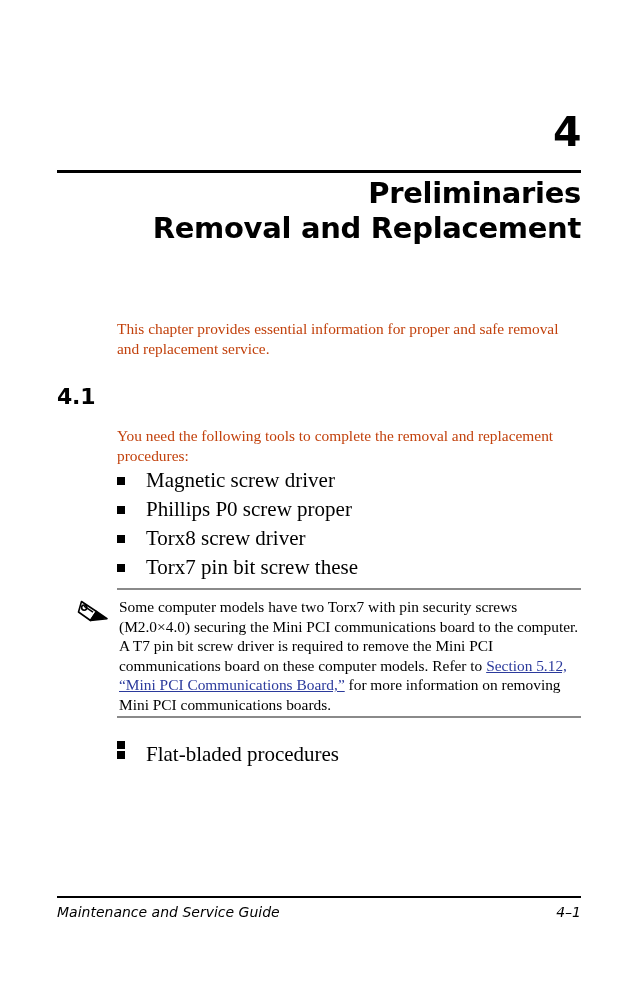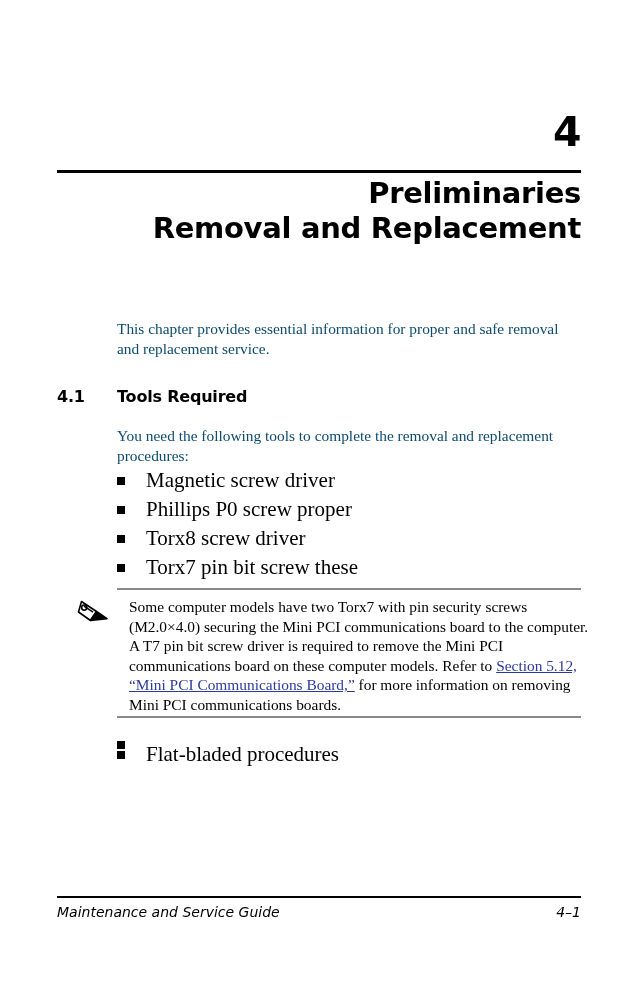--- a/index.html
+++ b/index.html
@@ -59,34 +59,34 @@
   .chapter-title .t-line { display: block; }
 
   
   .body-text {
     position: absolute;
     left: 117px;
     width: 464px;
     font-family: "Liberation Serif", "DejaVu Serif", serif;
     font-size: 15.4px;
     line-height: 19.5px;
-    color: #0c4a6e;
+    color: #c2410c;
   }
 
   .intro-para { top: 319px; }
 
   
   .section-heading {
     position: absolute;
     left: 57px;
     top: 383px;
     width: 524px;
     font-family: "DejaVu Sans", sans-serif;
     font-weight: bold;
-    font-size: 16px;
+    font-size: 22px;
     line-height: 27px;
     letter-spacing: -0.2px;
     color: #000;
     display: flex;
     align-items: baseline;
   }
   .section-heading .sec-num {
     display: inline-block;
     width: 60px;
     flex: none;
@@ -139,21 +139,21 @@
   .note-rule-bottom {
     position: absolute;
     left: 117px;
     top: 716px;
     width: 464px;
     height: 2px;
     background: #8a8a8a;
   }
   .note-body {
     position: absolute;
-    left: 129px;
+    left: 119px;
     top: 597px;
     width: 468px;
     font-family: "Liberation Serif", "DejaVu Serif", serif;
     font-size: 15.4px;
     line-height: 19.6px;
     color: #000;
   }
   .note-link { color: #2b3a9c; }
 
   
@@ -200,21 +200,20 @@
 
   <div class="chapter-title">
     <span class="t-line">Preliminaries</span>
     <span class="t-line">Removal and Replacement</span>
   </div>
 
   <div class="body-text intro-para">This chapter provides essential information for proper and safe removal and replacement service.</div>
 
   <div class="section-heading">
     <span class="sec-num">4.1</span>
-    <span>Tools Required</span>
   </div>
 
   <div class="body-text tools-para">You need the following tools to complete the removal and replacement procedures:</div>
 
   <ul class="bullet-list tools-list">
     <li>
       <span class="sq"></span>
       <span>Magnetic screw driver</span>
     </li>
     <li>

